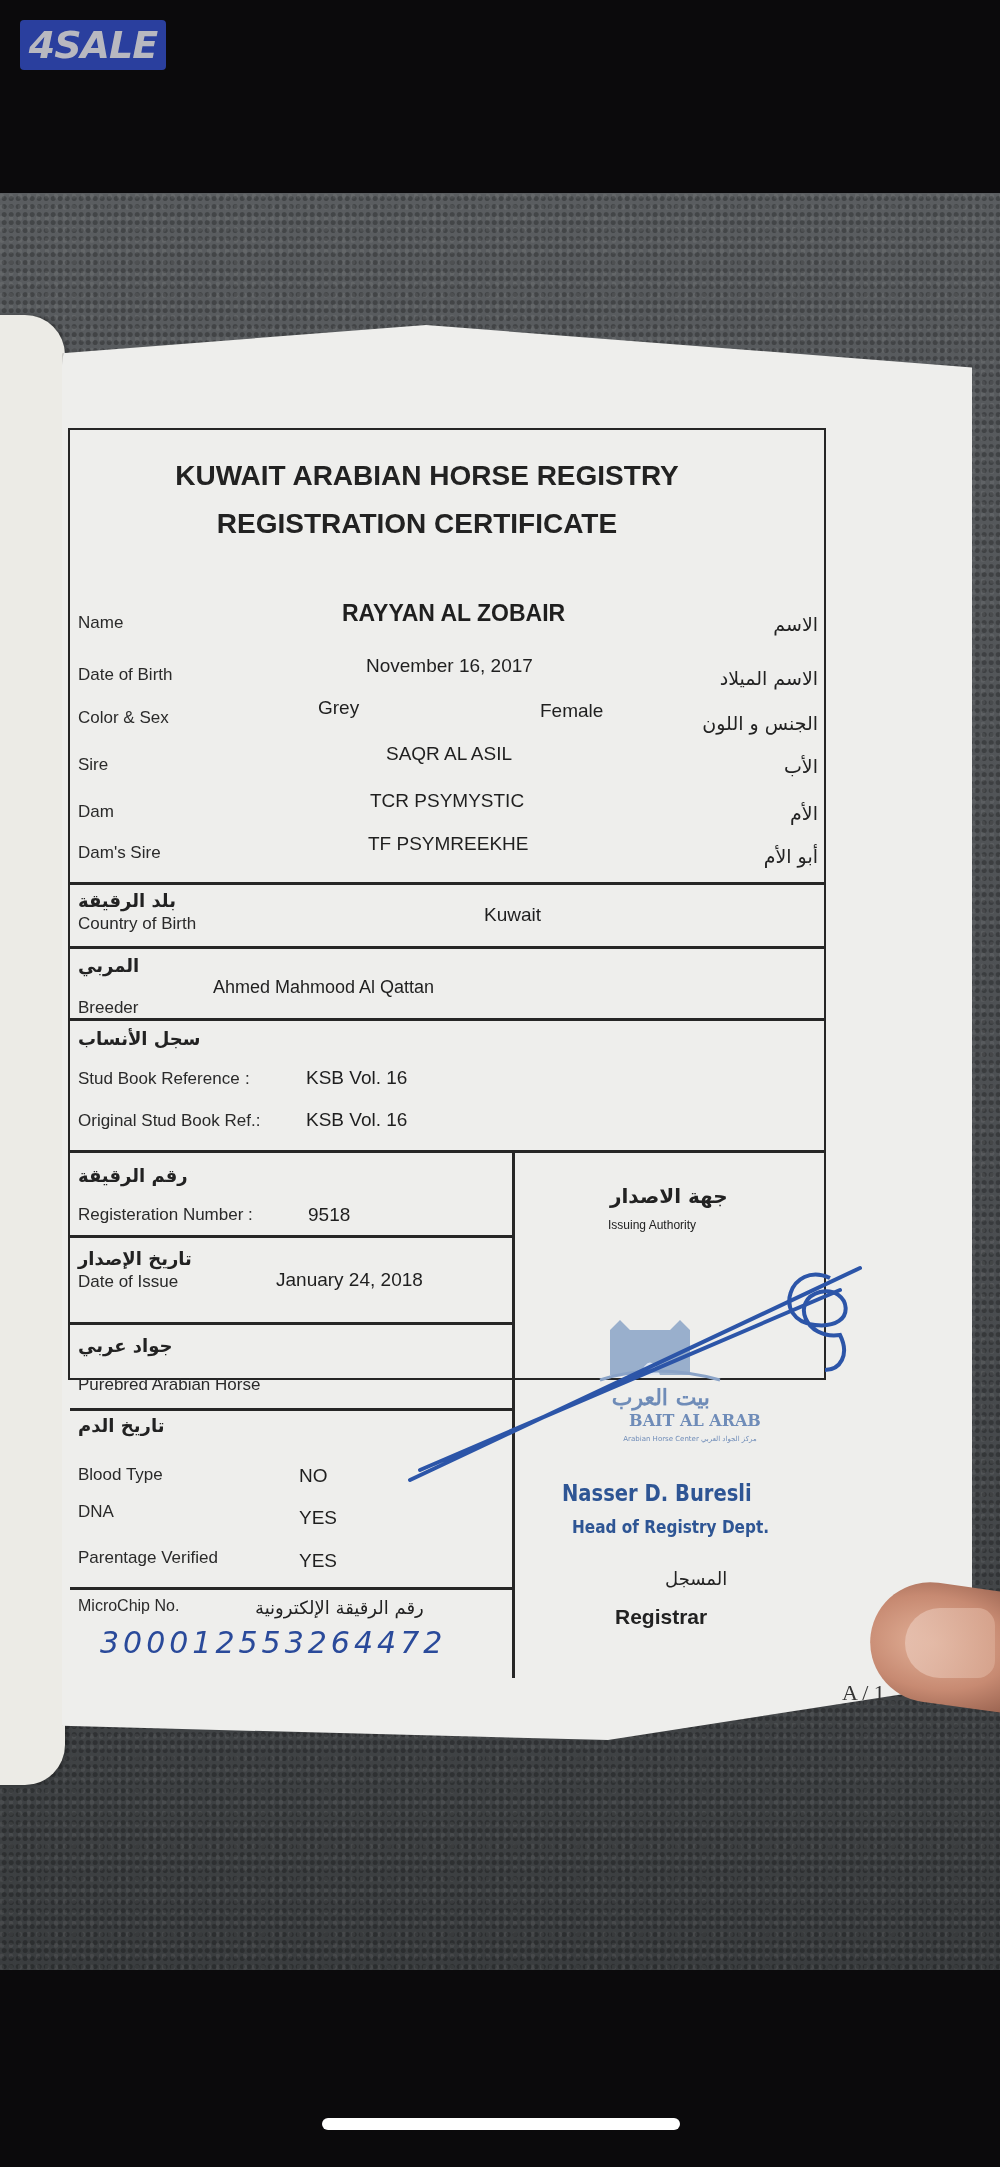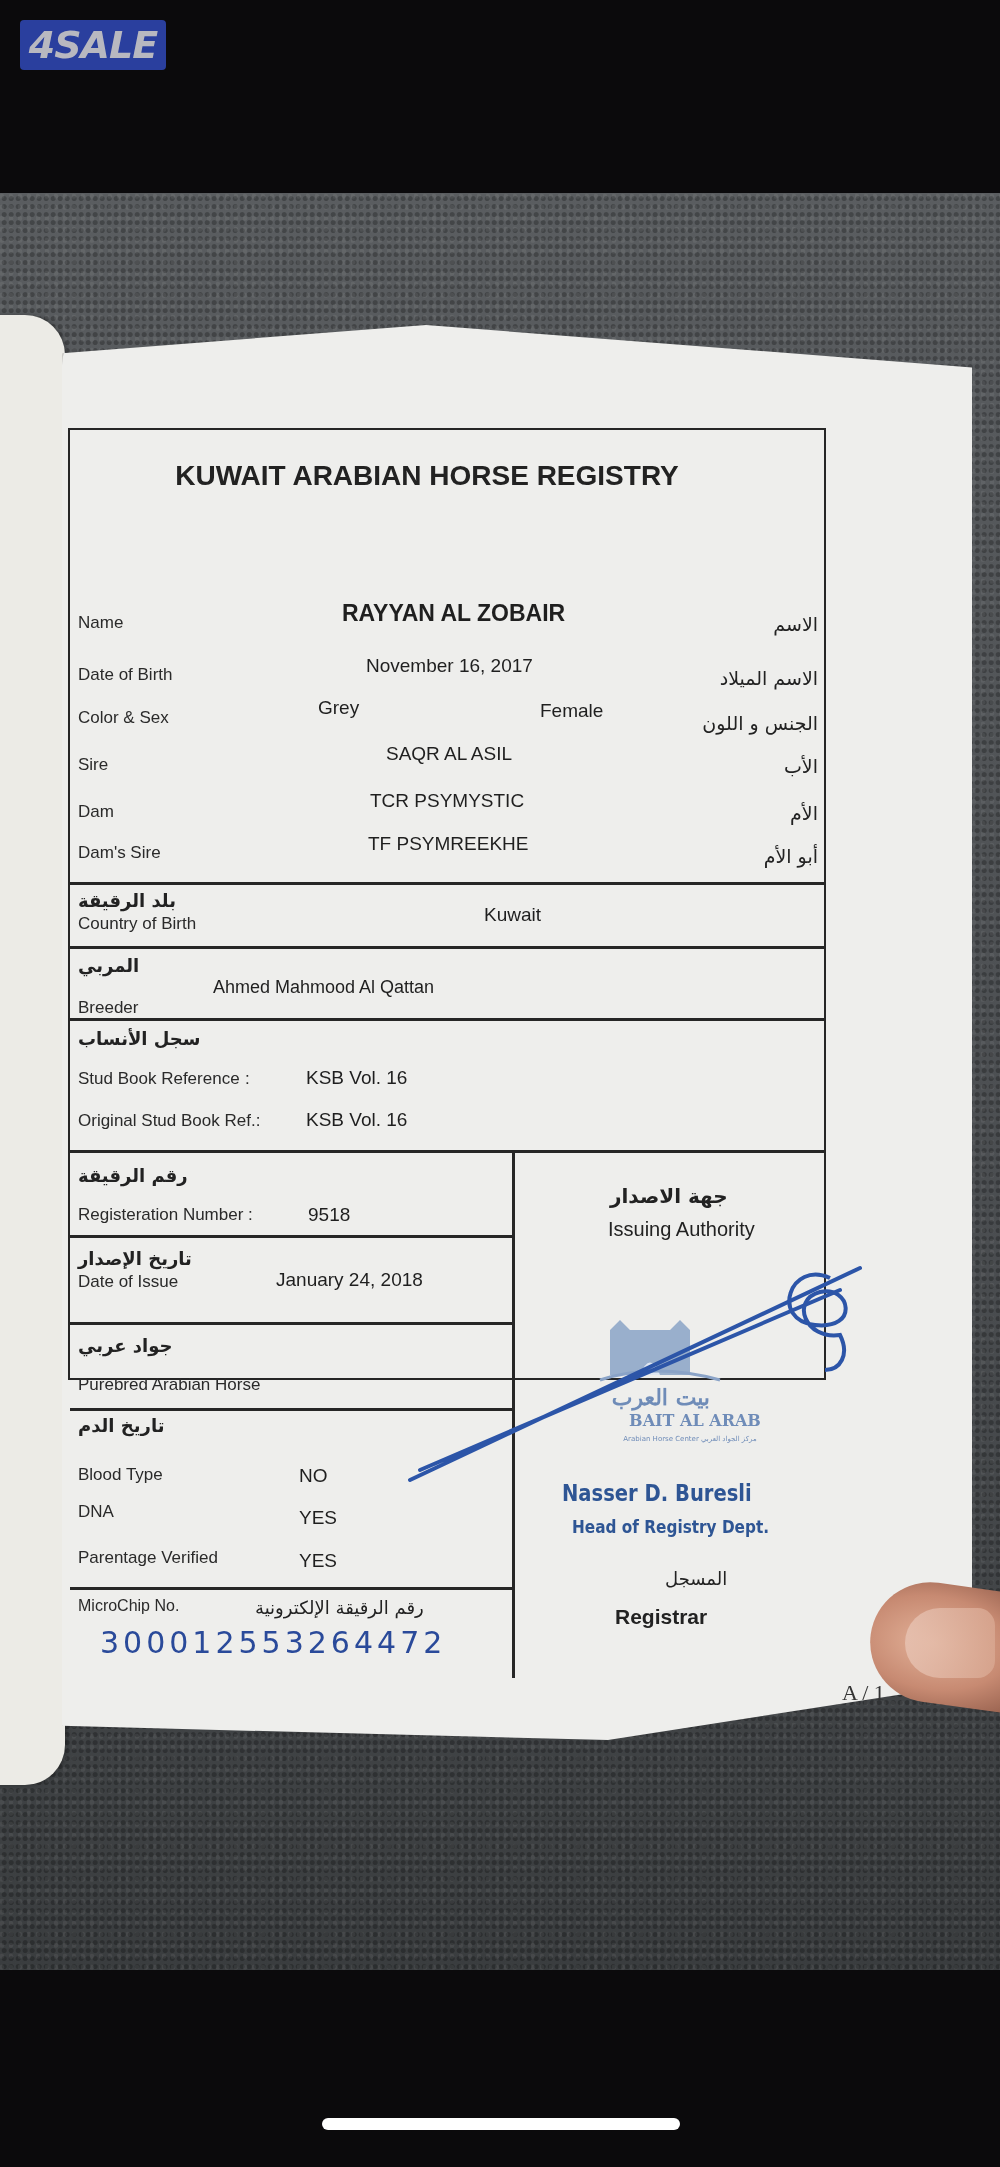--- a/index.html
+++ b/index.html
@@ -35,27 +35,27 @@
   .name-val { font-size: 23px; font-weight: bold; }
 
   .hline { position: absolute; left: 0; height: 2.5px; background: #262626; }
   .vline { position: absolute; width: 2.5px; background: #262626; }
 
   .sec-ar { position: absolute; left: 8px; font-size: 18px; font-weight: bold; font-family: "DejaVu Sans", sans-serif; color: #222; }
   .sec-label { position: absolute; left: 8px; font-size: 17px; color: #2a2a2a; }
   .sec-val { position: absolute; font-size: 19px; color: #1f1f1f; }
 
   .auth-ar { position: absolute; font-size: 20px; font-weight: bold; font-family: "DejaVu Sans", sans-serif; color: #222; }
-  .auth-en { position: absolute; font-size: 20px; color: #222; }
+  .auth-en { position: absolute; font-size: 12px; color: #222; }
   .sig-name { position: absolute; font-family: "DejaVu Sans", sans-serif; font-weight: bold; font-size: 23px; color: #2e5594; transform: scaleX(0.85); transform-origin: left; }
   .sig-title { position: absolute; font-family: "DejaVu Sans", sans-serif; font-weight: bold; font-size: 18px; color: #2e5594; transform: scaleX(0.85); transform-origin: left; }
   .registrar { position: absolute; font-size: 21px; font-weight: bold; color: #222; }
 
   .baitlogo { position: absolute; }
-  .chip-num { position: absolute; font-family: "DejaVu Sans", sans-serif; font-size: 30px; color: #2a4a9a; letter-spacing: 4px; }
+  .chip-num { position: absolute; font-family: "DejaVu Sans", sans-serif; font-size: 30px; color: #2a4a9a; letter-spacing: 4px; font-style: italic; }
   .page-no { position: absolute; font-family: "Liberation Serif", serif; font-size: 22px; color: #333; }
 
   .finger { position: absolute; left: 870px; top: 1585px; width: 160px; height: 120px; background: radial-gradient(ellipse at 40% 50%, #e4b39a 0%, #c78a72 55%, #8f5a48 100%);
             border-radius: 60px 0 0 60px; transform: rotate(8deg); }
   .nail { position: absolute; left: 905px; top: 1608px; width: 90px; height: 70px; border-radius: 40px 20px 20px 40px; background: linear-gradient(90deg, #e8c4b4, #d9a892); opacity: 0.8; }
 
   .bottom-bar { position: absolute; left: 0; top: 1970px; width: 1000px; height: 197px; background: #0b0a0c; }
   .home-indicator { position: absolute; left: 322px; top: 2118px; width: 358px; height: 12px; background: #ffffff; border-radius: 6px; }
 </style>
 </head>
@@ -66,20 +66,21 @@
     <span>4SALE</span>
   </div>
 </div>
 
 <div class="photo"></div>
 <div class="left-page"></div>
 <div class="page"></div>
 
 <div class="cert">
   <div class="title l1">KUWAIT ARABIAN HORSE REGISTRY</div>
+  <div class="title l2">REGISTRATION CERTIFICATE</div>
 
   <span class="row-label" style="top:183px">Name</span>
   <span class="row-val name-val" style="left:272px;top:170px">RAYYAN AL ZOBAIR</span>
   <span class="row-ar" style="top:183px">الاسم</span>
 
   <span class="row-label" style="top:235px">Date of Birth</span>
   <span class="row-val" style="left:296px;top:225px;font-size:19px">November 16, 2017</span>
   <span class="row-ar" style="top:237px">الاسم الميلاد</span>
 
   <span class="row-label" style="top:278px">Color &amp; Sex</span>

